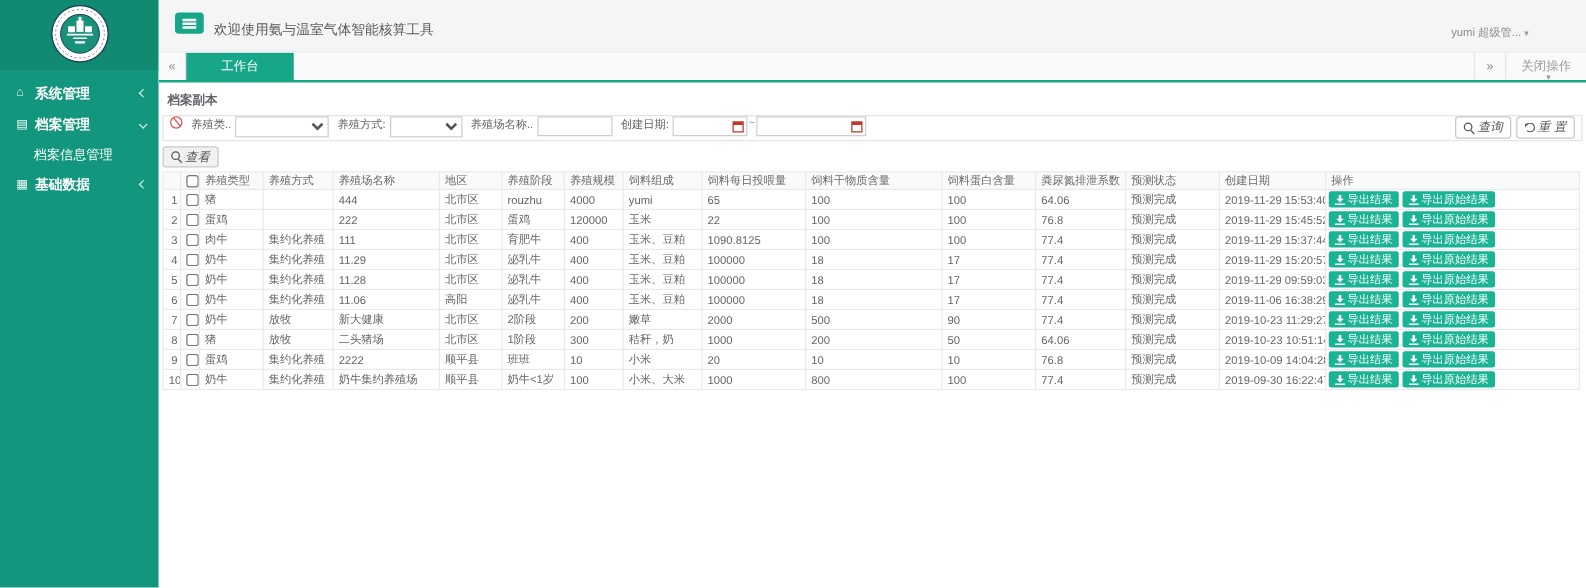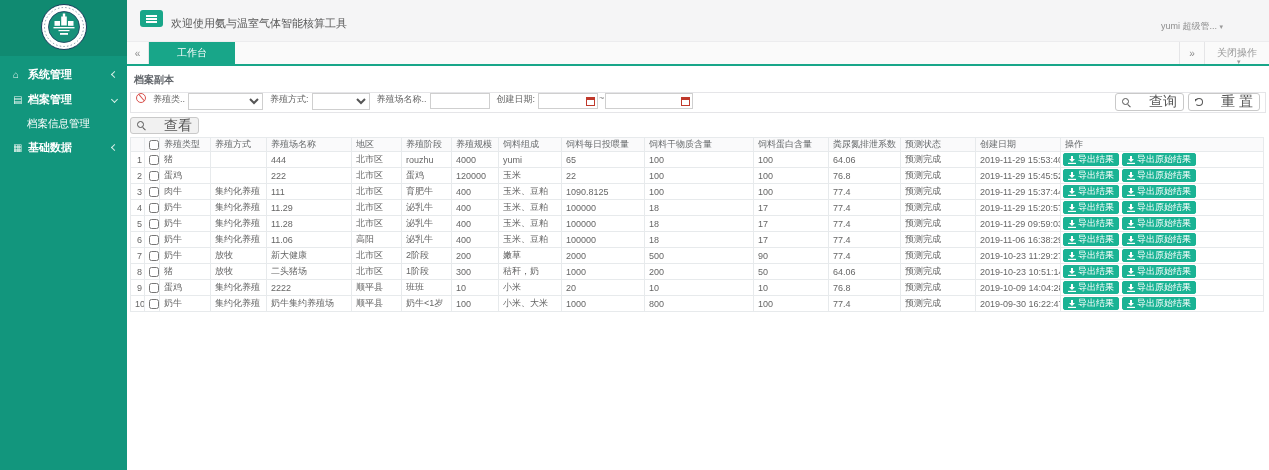--- a/index.html
+++ b/index.html
@@ -45,21 +45,21 @@
   .filter-bar select { width:75px; height:17px; font-size:9px; color:#555; border:1px solid #cfcfcf; background:#fff; }
   .filter-bar select.sm { width:58px; }
   .filter-bar input[type=text] { width:60px; height:16px; border:1px solid #cfcfcf; font-size:9px; padding:0 2px; }
   .date-wrap { position:relative; }
   .date-wrap input { width:70px; height:16px; border:1px solid #cfcfcf; font-size:9px; padding:0 14px 0 2px; }
   .date-wrap.wide input { width:88px; }
   .icon-cal { position:absolute; right:3px; top:4px; width:9px; height:9px; border:1px solid #c0392b; border-top:3px solid #c0392b; background:#fff; }
   .tilde { color:#888; margin:0 1px; }
   .f-spacer { flex:1; }
 
-  .btn { display:inline-flex; align-items:center; gap:18px; height:18px; padding:0 6px; background:#fff; border:1px solid #c9c9c9; border-radius:3px; font-size:14px; color:#555; cursor:pointer; white-space:nowrap; }
+  .btn { display:inline-flex; align-items:center; gap:2px; height:18px; padding:0 6px; background:#fff; border:1px solid #c9c9c9; border-radius:3px; font-size:10px; color:#555; cursor:pointer; white-space:nowrap;font-style:italic; }
   .btn + .btn { margin-left:4px; }
   .btn-view { margin:4px 0 3px 3px; background:#f1f1f1; height:17px; }
 
   .icon-search { position:relative; width:9px; height:9px; display:inline-block; }
   .icon-search::before { content:""; position:absolute; left:0; top:0; width:5px; height:5px; border:1.3px solid #555; border-radius:50%; }
   .icon-search::after { content:""; position:absolute; left:6px; top:6px; width:3.5px; height:1.3px; background:#555; transform:rotate(45deg); transform-origin:0 0; }
   .icon-refresh { position:relative; width:8px; height:8px; display:inline-block; border:1.2px solid #555; border-radius:50%; border-left-color:transparent; }
   .icon-refresh::before { content:""; position:absolute; left:-3px; top:-2px; border:2.5px solid transparent; border-right-color:#555; transform:rotate(45deg); }
 
   

